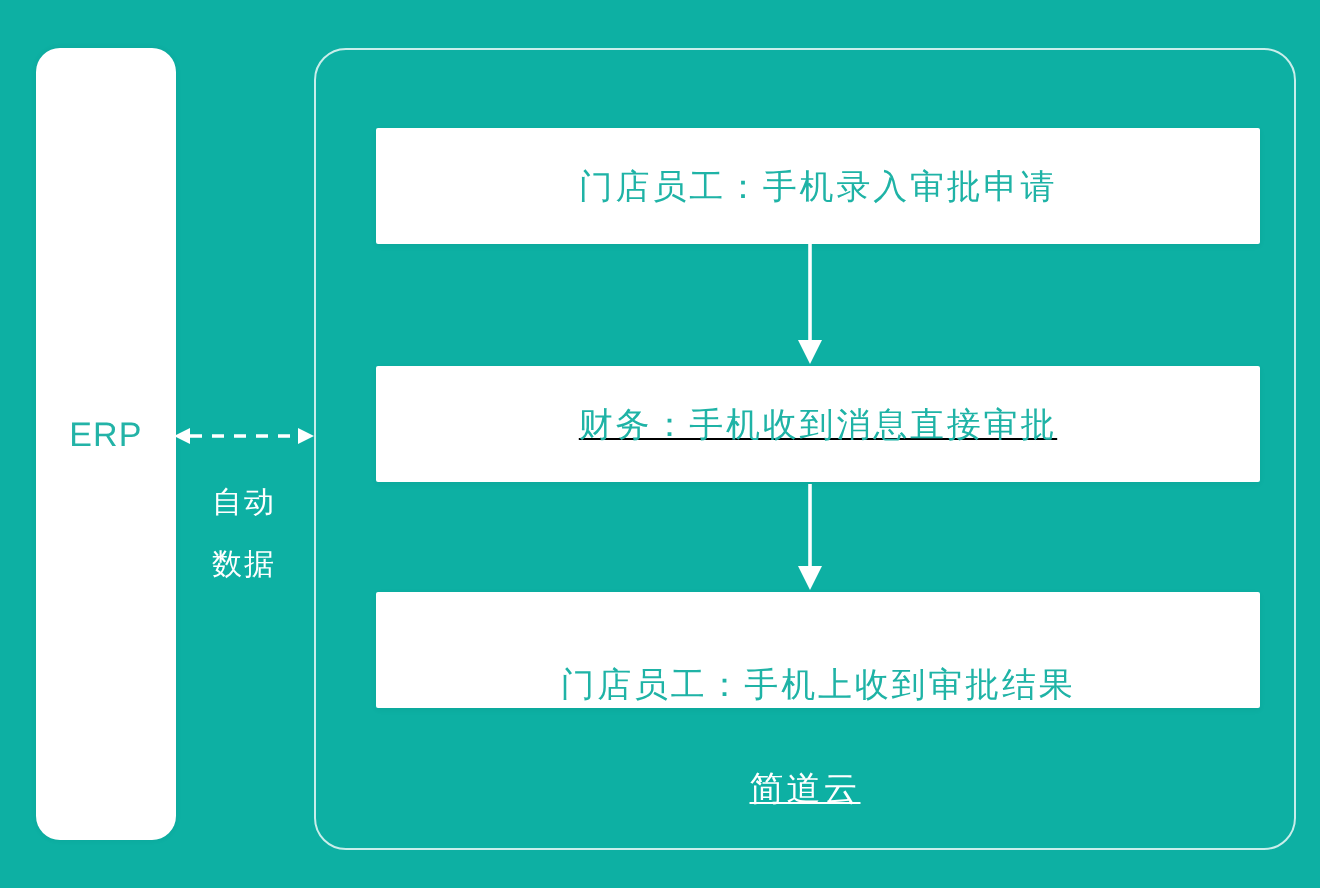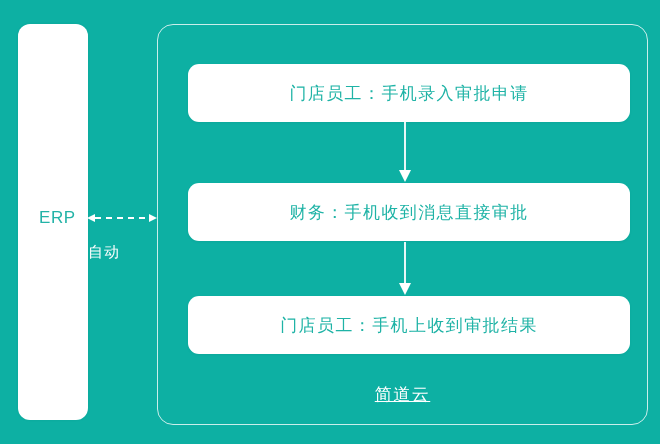--- a/index.html
+++ b/index.html
@@ -33,40 +33,40 @@
     border-radius: 12px;
     box-shadow: 0 0 3px rgba(0,0,0,0.06);
   }
   .erp-label {
     position: absolute;
     left: 18px;
     top: 205px;
     width: 70px;
     height: 26px;
     line-height: 26px;
-    text-align: left;
+    text-align: center;
     color: #23B3A7;
     font-size: 17px;
     letter-spacing: 0.6px;
-    margin-left: 21px;
   }
 
   
   .sync-arrow {
     position: absolute;
     left: 86px;
     top: 206px;
     width: 72px;
     height: 24px;
   }
   .sync-caption {
     position: absolute;
     left: 88px;
     top: 236px;
     width: 68px;
+    text-align: center;
     color: #ffffff;
     font-size: 15px;
     line-height: 31px;
     letter-spacing: 1px;
   }
   .sync-caption span { display: block; }
 
   
   .platform-frame {
     position: absolute;
@@ -90,35 +90,35 @@
     text-decoration: underline;
   }
 
   
   .step-card {
     position: absolute;
     left: 188px;
     width: 442px;
     height: 58px;
     background: #ffffff;
-    border-radius: 11px;
+    border-radius: 1px;
     box-shadow: 0 1px 3px rgba(0,0,0,0.05);
     display: flex;
     align-items: center;
     justify-content: center;
   }
   .step-card .step-text {
     color: #1FB3A6;
     font-size: 17px;
     letter-spacing: 1.4px;
     white-space: nowrap;
   }
   #step-1 { top: 64px; }
-  #step-2 { top: 183px; }
-  #step-3 { top: 296px; }
+  #step-2 { top: 183px; text-decoration: underline; }
+  #step-3 { top: 296px; align-items: flex-end; }
 
   
   .flow-arrow {
     position: absolute;
     left: 392px;
     width: 26px;
   }
   #arrow-1 { top: 122px; height: 60px; }
   #arrow-2 { top: 242px; height: 53px; }
 </style>
@@ -131,20 +131,21 @@
   <div class="erp-label">ERP</div>
 
   <svg class="sync-arrow" viewBox="0 0 72 24">
     <line x1="9" y1="12" x2="63" y2="12" stroke="#ffffff" stroke-width="1.8" stroke-dasharray="6 5"></line>
     <polygon points="1,12 9,8 9,16" fill="#ffffff"></polygon>
     <polygon points="71,12 63,8 63,16" fill="#ffffff"></polygon>
   </svg>
 
   <div class="sync-caption">
     <span>自动</span>
+    <span>数据</span>
   </div>
 
   <div class="platform-frame"></div>
 
   <div class="step-card" id="step-1">
     <span class="step-text">门店员工：手机录入审批申请</span>
   </div>
 
   <svg class="flow-arrow" id="arrow-1" viewBox="0 0 26 60" preserveAspectRatio="none">
     <line x1="13" y1="0" x2="13" y2="50" stroke="#ffffff" stroke-width="1.8"></line>

